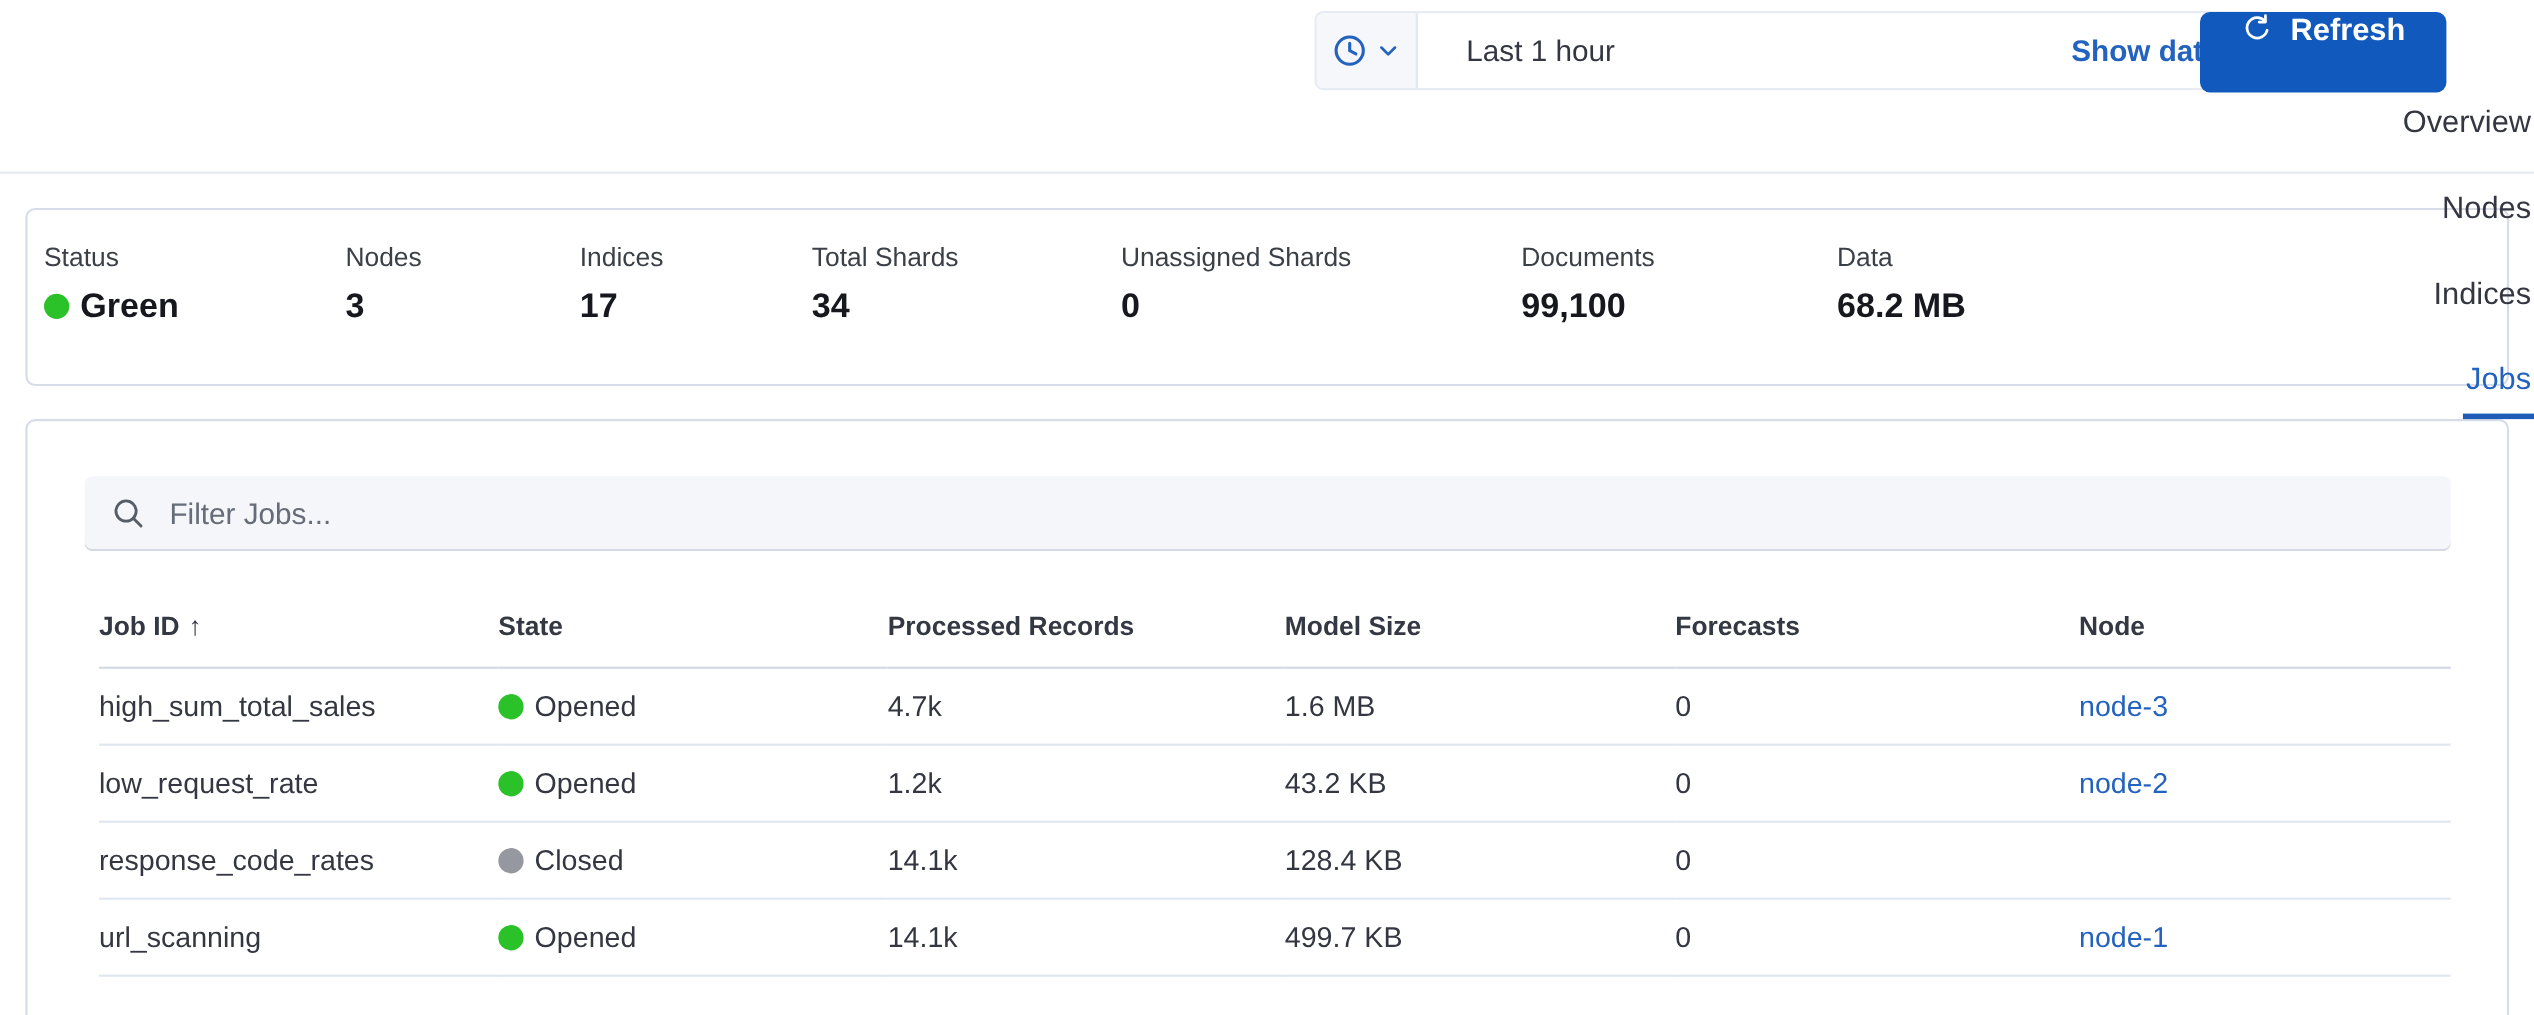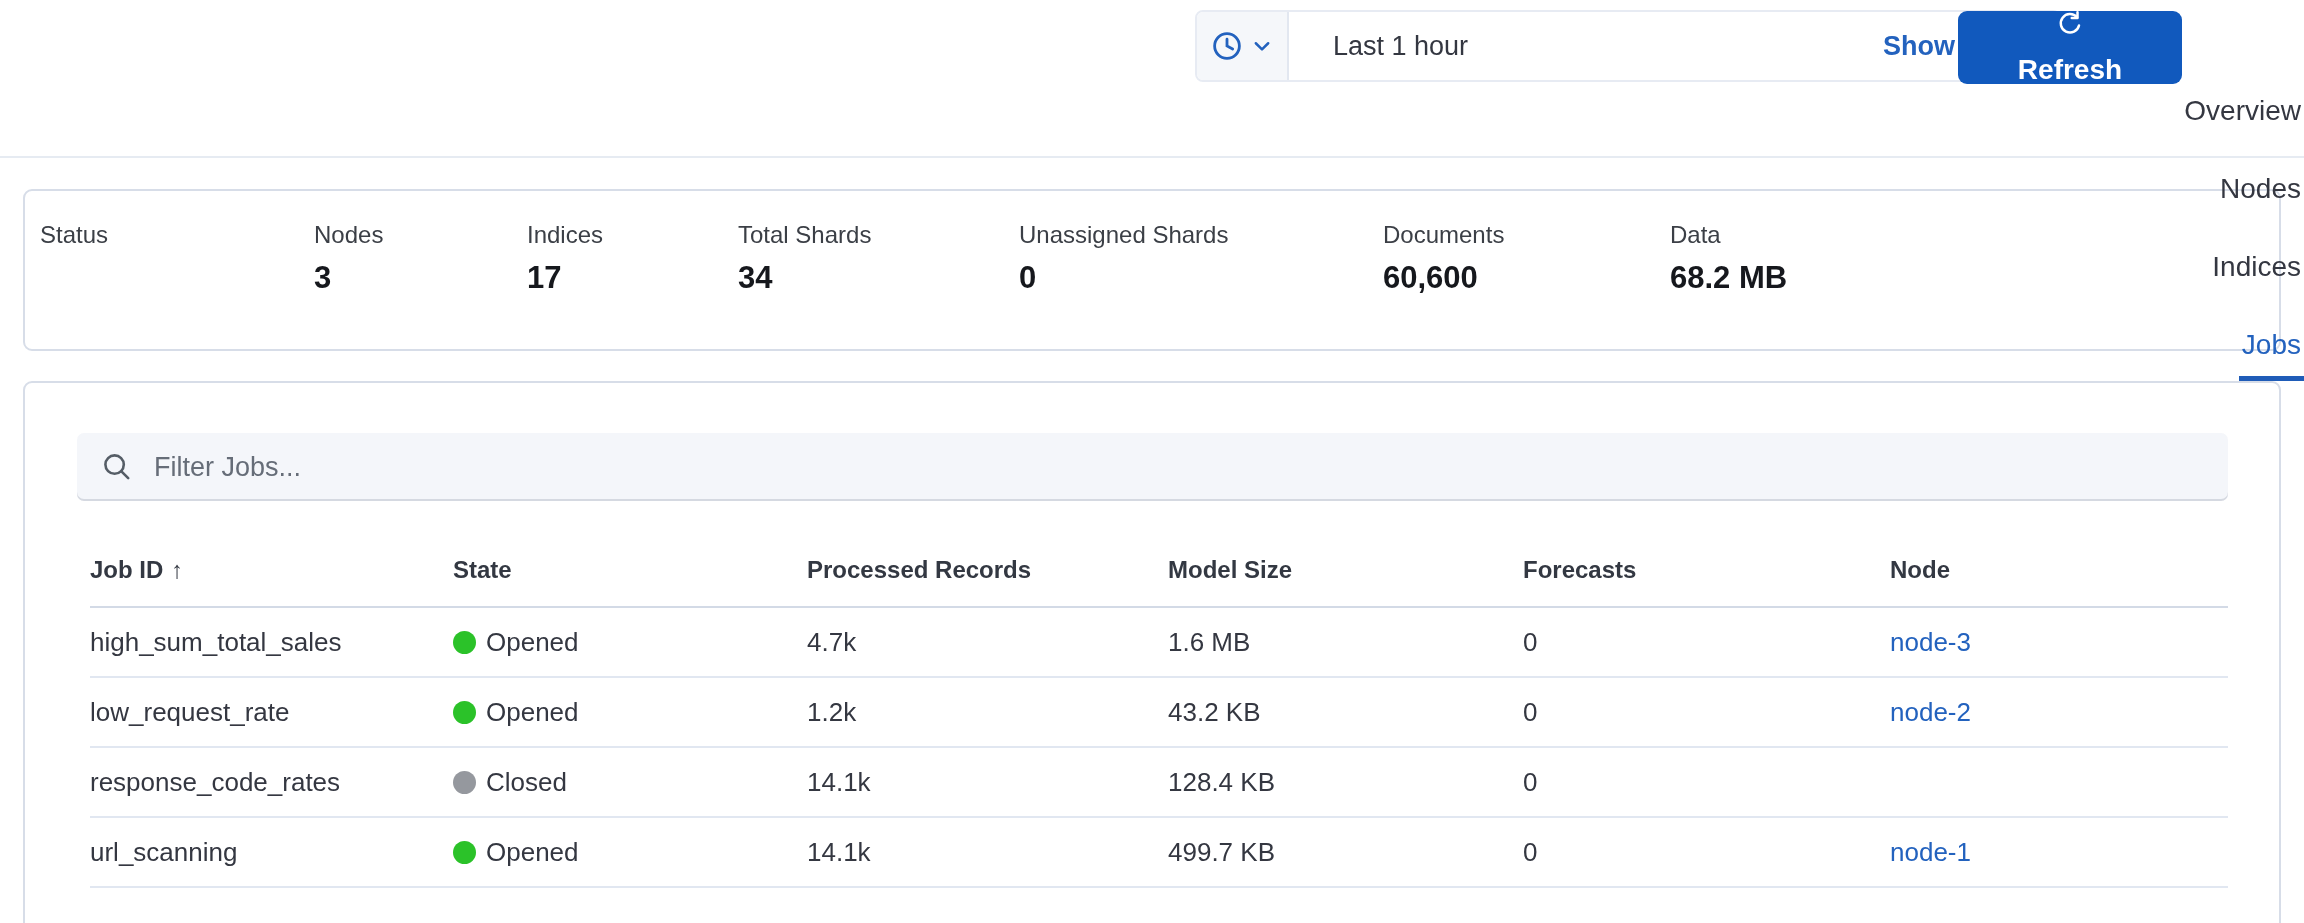--- a/index.html
+++ b/index.html
@@ -9,24 +9,24 @@
   
   .topbar { position:relative; height:95px; }
   .time-group { position:absolute; left:1195px; top:10px; width:866px; height:72px;
     display:flex; align-items:stretch; border:2px solid #e7ebf3; border-radius:8px;
     background:#ffffff; overflow:hidden;gap:18px; }
   .quick-select { width:92px; background:#f5f7fa; border-right:2px solid #e2e7f0;
     display:flex; align-items:center; justify-content:center; gap:9px; cursor:pointer; }
   .time-main { flex:1; display:flex; align-items:center; padding:0 26px; cursor:pointer; }
   .time-text { font-size:27px; color:#343741; }
   .show-dates { font-size:27px; font-weight:700; color:#2362be; margin-left:auto; cursor:pointer; }
-  .refresh-btn { position:absolute; left:1958px; top:11px; width:224px; height:73px;
+  .refresh-btn { position:absolute; left:2000px; top:11px; width:224px; height:73px;
     background:#1159bd; border:none; border-radius:9px; color:#ffffff;
-    display:flex; align-items:center; justify-content:center; gap:15px;
-    font-size:28px; font-weight:600; font-family:inherit; cursor:pointer;flex-direction:column; }
+    display:flex; justify-content:center; gap:15px;
+    font-size:28px; font-weight:600; font-family:inherit; cursor:pointer; }
 
   
   .tabs { display:flex; gap:26px; padding-left:13px; height:63px;
     align-items:flex-end; border-bottom:2px solid #e6ebf2;flex-direction:column; }
   .tab { font-size:28px; font-weight:500; color:#343741; padding:0 3px 15px 3px;
     cursor:pointer; border-bottom:5px solid transparent; }
   .tab.active { color:#2362be; border-bottom-color:#1f5cb8; }
 
   
   .panel { margin:0 23px; background:#ffffff; border:2px solid #d7dde8; border-radius:9px; }
@@ -99,40 +99,44 @@
 <div class="tabs">
   <div class="tab">Overview</div>
   <div class="tab">Nodes</div>
   <div class="tab">Indices</div>
   <div class="tab active">Jobs</div>
 </div>
 
 <div class="panel stats-panel">
   <div class="stat w-status">
     <div class="stat-label">Status</div>
+    <div class="stat-value">
+      <span class="dot" style="background-color: rgb(43, 194, 41);"></span>
+      <span>Green</span>
+    </div>
   </div>
   <div class="stat w-nodes">
     <div class="stat-label">Nodes</div>
     <div class="stat-value">3</div>
   </div>
   <div class="stat w-indices">
     <div class="stat-label">Indices</div>
     <div class="stat-value">17</div>
   </div>
   <div class="stat w-tshards">
     <div class="stat-label">Total Shards</div>
     <div class="stat-value">34</div>
   </div>
   <div class="stat w-ushards">
     <div class="stat-label">Unassigned Shards</div>
     <div class="stat-value">0</div>
   </div>
   <div class="stat w-docs">
     <div class="stat-label">Documents</div>
-    <div class="stat-value">60,600</div>
+    <div class="stat-value">99,100</div>
   </div>
   <div class="stat w-data">
     <div class="stat-label">Data</div>
     <div class="stat-value">68.2 MB</div>
   </div>
 </div>
 
 <div class="panel jobs-panel">
   <div class="search-box">
     <span>

